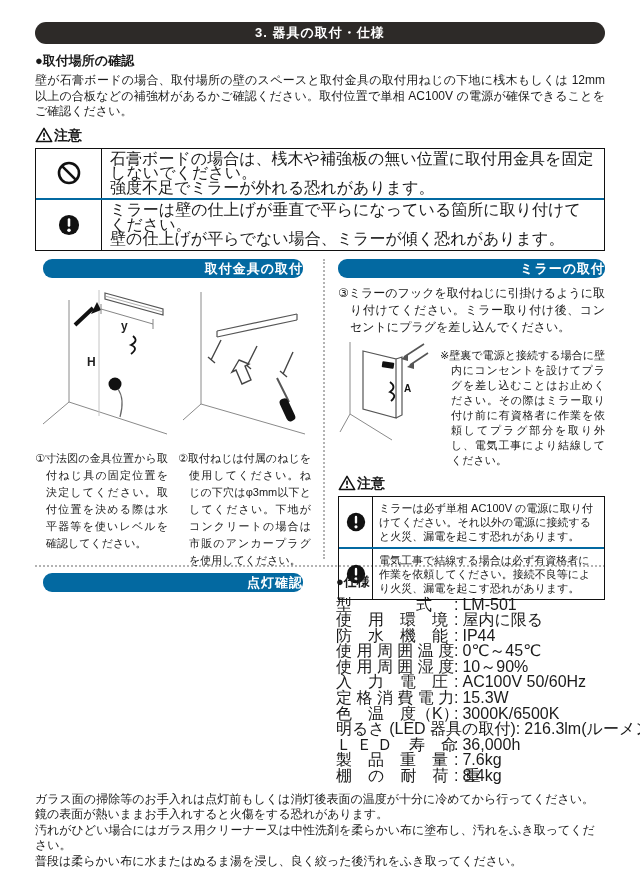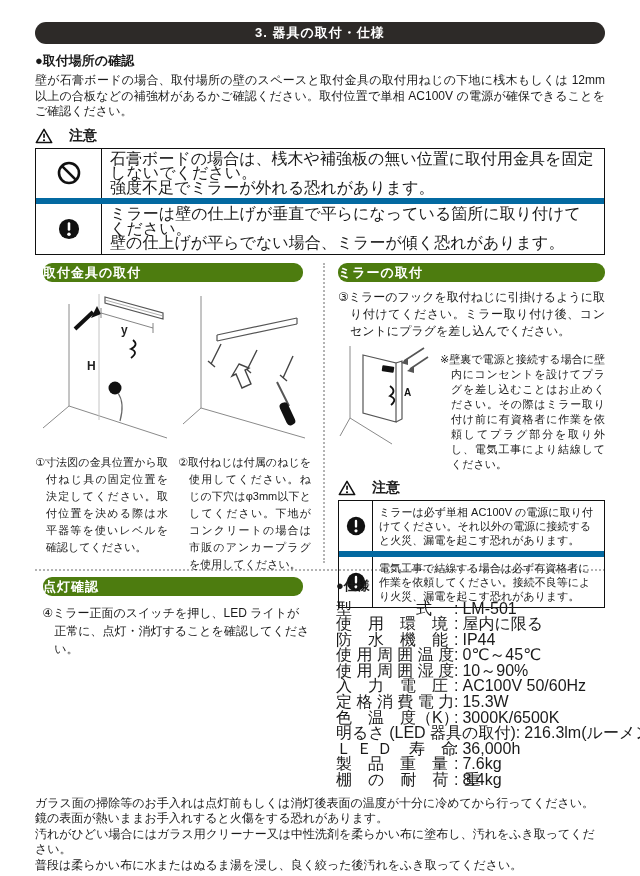--- a/index.html
+++ b/index.html
@@ -10,35 +10,35 @@
   
   .main-bar {
     height:22px; line-height:22px; border-radius:11px;
     background:#2d2a28; color:#fff; text-align:center;
     font-size:13px; font-weight:bold; letter-spacing:1px;
   }
 
   
   .sub-bar {
     height:19px; line-height:19px; border-radius:9px;
-    background:#4d7c0f; color:#fff; text-align:left;
+    background:#0369a1; color:#fff; text-align:right;
     font-size:13px; font-weight:bold; letter-spacing:1px;
   }
 
   .sec-heading { font-size:13px; font-weight:bold; margin:8px 0 3px 0; }
   .body-text { font-size:12px; line-height:15.5px; text-align:justify; }
 
   
-  .caution-head { display:flex; align-items:center; gap:16px; font-size:14px; font-weight:bold; margin:7px 0 3px 0; }
+  .caution-head { display:flex; gap:1px; font-size:14px; font-weight:bold; margin:7px 0 3px 0; }
   .caution-head svg { display:block; }
 
   
   .c-table { border:1.5px solid #111; }
   .c-row { display:flex; align-items:stretch; }
-  .c-row + .c-row { border-top:6px solid #0369a1; }
+  .c-row + .c-row { border-top:2px solid #0369a1; }
   .c-icon { width:66px; flex:0 0 66px; border-right:1px solid #111; display:flex; align-items:center; justify-content:center; padding:4px 0; }
   .c-text { flex:1; padding:3px 8px; font-size:16px; line-height:14.5px; white-space:pre-line; }
   .c-table.narrow .c-icon { width:34px; flex:0 0 34px; }
   .c-table.narrow .c-text { font-size:11px; line-height:14px; padding:4px 6px; }
 
   
   .cols { display:flex; margin-top:8px; }
   .col-left { width:288px; flex:0 0 288px; padding-right:12px; }
   .col-right { flex:1; padding-left:13px; }
   .cols.divided .col-right { border-left:2px dotted #b3b3b3; }
@@ -228,21 +228,20 @@
         </div>
       </div>
     </div>
   </div>
 
   <div class="dotted-sep"></div>
 
   <div class="cols" style="height:212px; margin-top:0;">
     <div class="col-left">
       <div class="sub-bar in-left">点灯確認</div>
-      <div class="step4">④ミラー正面のスイッチを押し、LED ライトが正常に、点灯・消灯することを確認してください。</div>
     </div>
     <div class="col-right">
       <div class="spec-heading">●仕様</div>
       <div class="spec-row">
           <span class="spec-label">型　　　　式</span>
           <span class="spec-colon">:</span>
           <span class="spec-value">LM-501</span>
         </div>
       <div class="spec-row">
           <span class="spec-label">使　用　環　境</span>

